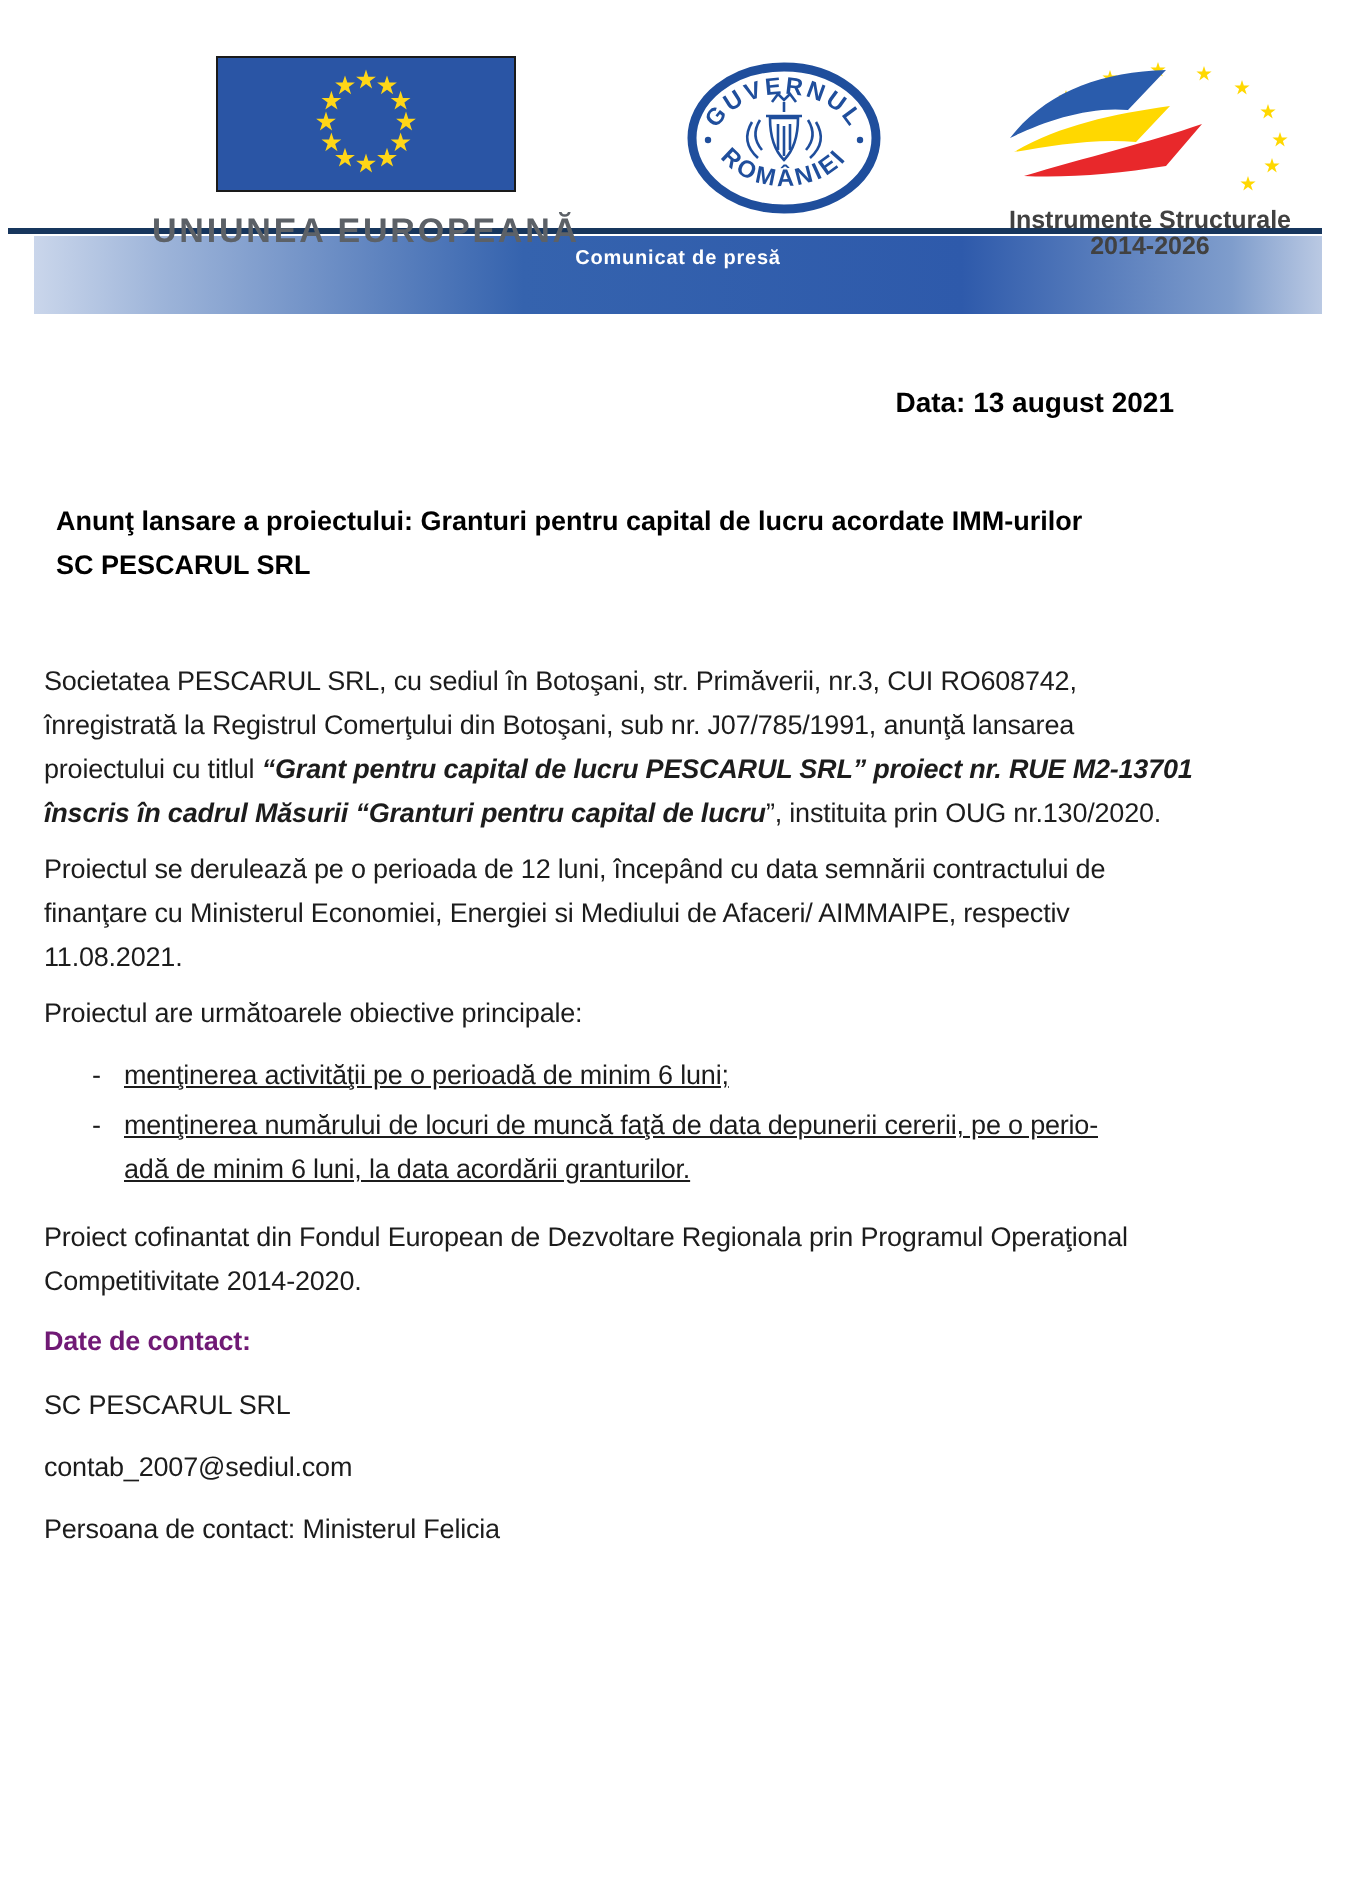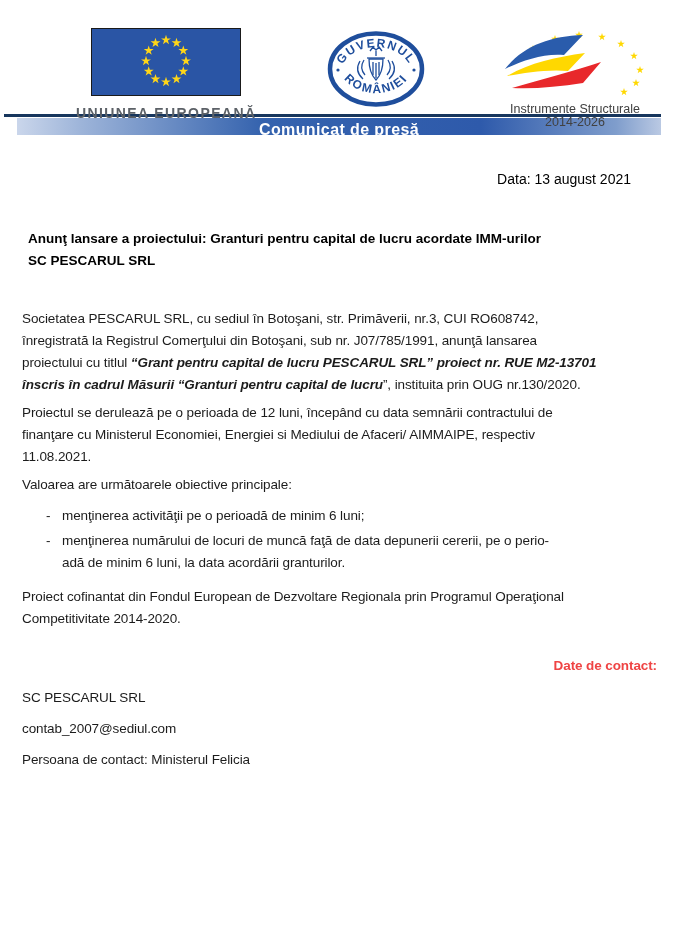--- a/index.html
+++ b/index.html
@@ -10,52 +10,52 @@
     color:#1c1c1c;
   }
 
   
   .logo-header {
     display:flex; justify-content:space-between; align-items:flex-start;
     box-sizing:border-box; height:114px; padding:28px 20px 0 76px;
   }
   .logo-block { text-align:center; }
   .eu-caption {
-    margin-top:5px; font-size:14px; font-weight:bold; color:#5c6167;
+    margin-top:5px; font-size:17px; font-weight:bold; color:#5c6167;
     letter-spacing:1.4px; white-space:nowrap;
   }
   .gov-logo { margin-top:2px; }
   .is-logo { margin-top:2px; }
-  .is-caption { font-size:12.5px; font-weight:normal; color:#414141; line-height:13px; margin-top:3px; white-space:nowrap; }
+  .is-caption { font-size:12.5px; font-weight:bold; color:#414141; line-height:13px; margin-top:3px; white-space:nowrap; }
 
   
   .banner-wrap { margin:0 14px 0 4px; }
   .banner-topline { height:3px; background:#17365d; }
   .banner {
-    margin-left:13px; margin-top:1px; height:17px; line-height:23px;
-    text-align:center; color:#ffffff; font-weight:bold; font-size:16px;
+    margin-left:13px; margin-top:1px; height:39px; line-height:23px;
+    text-align:center; color:#ffffff; font-weight:bold; font-size:10px;
     letter-spacing:0.4px;
     background:linear-gradient(90deg,#cad6eb 0%,#9db4d9 10%,#3563ae 38%,#2e5aab 72%,#7f9dcc 93%,#bac9e3 100%);
   }
 
   
-  .date-line { margin-top:36px; padding-right:44px; text-align:right; font-weight:normal; font-size:14px; color:#000; }
+  .date-line { margin-top:36px; padding-right:88px; text-align:right; font-weight:bold; font-size:14px; color:#000; }
   .doc-title { margin:41px 28px 0; font-weight:bold; font-size:13.5px; line-height:22px; color:#000; }
 
   
   .doc-body { margin-top:36px; padding:0 18px 0 22px; font-size:13.5px; line-height:22px; letter-spacing:-0.1px; }
   .para { margin:0 0 6px 0; white-space:pre-line; }
   .para .bi { font-weight:bold; font-style:italic; }
-  ul.bullets { list-style:none; margin:9px 0 12px 0; padding:0; }
+  ul.bullets { list-style:none; margin:9px 0 12px 0; padding:0;text-decoration:underline; }
   ul.bullets li { position:relative; padding-left:40px; margin-bottom:3px; white-space:pre-line; }
   ul.bullets li::before { content:"-"; position:absolute; left:24px; top:0; }
 
   
   .contact { padding:0 18px 0 22px; font-size:13.5px; line-height:22px; letter-spacing:-0.1px; }
-  .contact-heading { font-weight:bold; margin:25px 0 10px 0; color:#ef4444;text-align:right; }
+  .contact-heading { font-weight:bold; margin:8px 0 10px 0; color:#701a75; }
   .contact-line { margin:0 0 9px 0; }
 </style>
 </head>
 <body>
 
 <div class="page">
 
   <header class="logo-header">
 
     <div class="logo-block">
@@ -148,21 +148,21 @@
   </h1>
 
   <main class="doc-body" id="doc-body">
       <p class="para"><span>Societatea PESCARUL SRL, cu sediul în Botoşani, str. Primăverii, nr.3, CUI RO608742,
 înregistrată la Registrul Comerţului din Botoşani, sub nr. J07/785/1991, anunţă lansarea
 proiectului cu titlul </span><span class="bi">“Grant pentru capital de lucru PESCARUL SRL” proiect nr. RUE M2-13701
 înscris în cadrul Măsurii “Granturi pentru capital de lucru</span><span>”, instituita prin OUG nr.130/2020.</span></p>
       <p class="para"><span>Proiectul se derulează pe o perioada de 12 luni, începând cu data semnării contractului de
 finanţare cu Ministerul Economiei, Energiei si Mediului de Afaceri/ AIMMAIPE, respectiv
 11.08.2021.</span></p>
-      <p class="para"><span>Valoarea are următoarele obiective principale:</span></p>
+      <p class="para"><span>Proiectul are următoarele obiective principale:</span></p>
       <ul class="bullets">
         <li>menţinerea activităţii pe o perioadă de minim 6 luni;</li>
         <li>menţinerea numărului de locuri de muncă faţă de data depunerii cererii, pe o perio-
 adă de minim 6 luni, la data acordării granturilor.</li>
       </ul>
       <p class="para"><span>Proiect cofinantat din Fondul European de Dezvoltare Regionala prin Programul Operaţional
 Competitivitate 2014-2020.</span></p>
     </main>
 
   <section class="contact">

